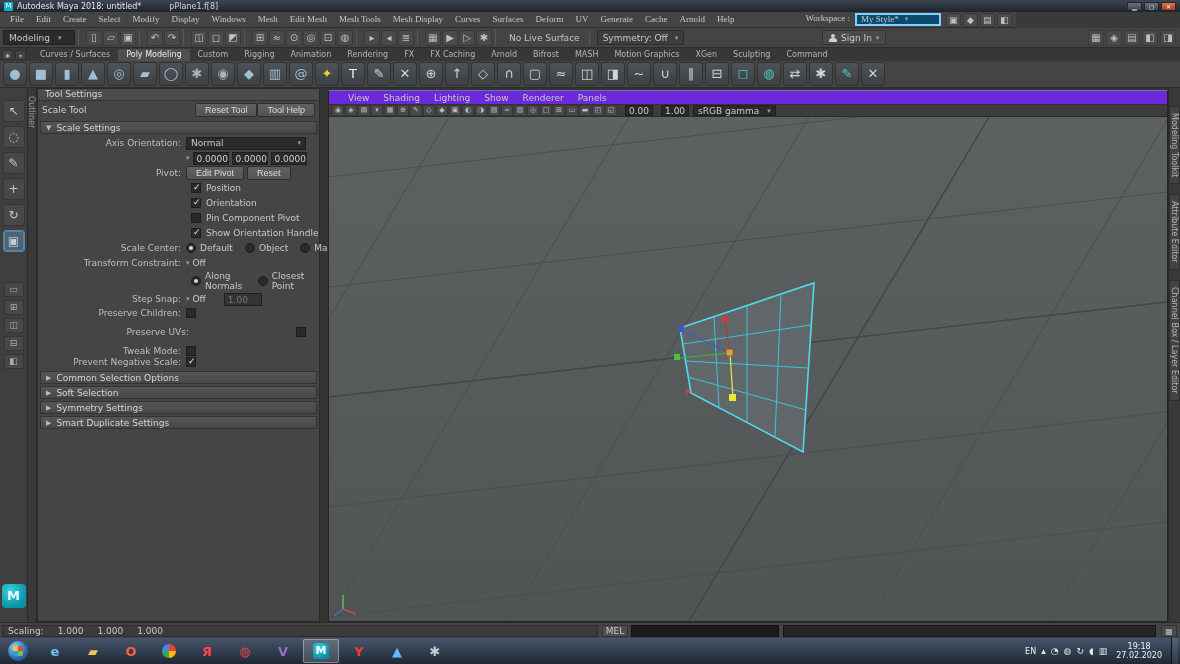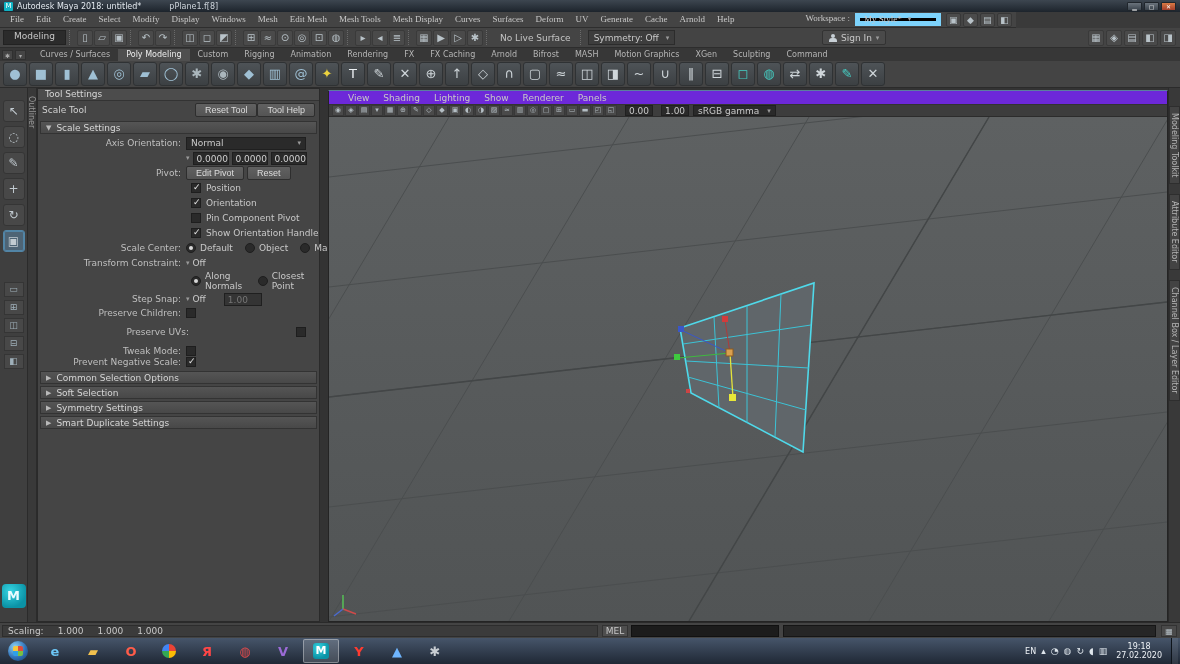--- a/index.html
+++ b/index.html
@@ -13,28 +13,28 @@
   .tb-doc{margin-left:28px;color:#cfd6dd;}
   .winbtns{margin-left:auto;display:flex;gap:2px;}
   .winbtn{width:15px;height:9px;background:linear-gradient(#6a737c,#3a434c);border:1px solid #20262c;color:#fff;font-size:6px;line-height:8px;text-align:center;border-radius:1px;}
   .winbtn[data-name="close-button"]{background:linear-gradient(#e08b4e,#b softly);background:linear-gradient(#d97a45,#a33d2a);}
 
   
   .menubar{position:absolute;left:0;top:12px;width:1016px;height:16px;background:#444;border-bottom:1px solid #2e2e2e;display:flex;align-items:center;padding:0 4px;font-family:Liberation Serif, serif;}
   .menu-items{display:flex;}
   .menu-item{padding:0 6px;line-height:15px;cursor:default;}
   .mb-right{margin-left:auto;display:flex;align-items:flex-start;gap:5px;}
-  .dd{background:#000000;border:5px solid #7dd3fc;height:13px;line-height:12px;padding:0 4px;display:flex;align-items:center;gap:6px;min-width:86px;}
+  .dd{background:#0c4a6e;border:2px solid #7dd3fc;height:13px;line-height:12px;padding:0 4px;display:flex;align-items:center;gap:6px;min-width:86px;}
   .arr{color:#9a9a9a;font-size:7px;}
   .iconrow{display:flex;gap:2px;}
   .icon16{width:15px;height:14px;background:#4b4b4b;border:1px solid #383838;color:#b8c2c8;font-size:9px;line-height:13px;text-align:center;border-radius:2px;}
 
   
   .statusline{position:absolute;left:0;top:28px;width:1180px;height:20px;background:#444;border-bottom:1px solid #2d2d2d;display:flex;align-items:center;padding:0 3px;}
-  .mode-dd{background:#2b2b2b;border:1px solid #222;height:15px;display:flex;align-items:center;gap:8px;padding:0 5px;width:63px;flex-direction:column;}
+  .mode-dd{background:#2b2b2b;border:1px solid #222;height:15px;display:flex;align-items:center;gap:8px;padding:0 5px;width:72px;}
   .sl-sep{width:5px;height:15px;border-left:1px dotted #6a6a6a;margin:0 3px;}
   .sl-group{display:flex;gap:1px;}
   .sl-icon{width:16px;height:16px;background:#4a4a4a;border:1px solid #3a3a3a;color:#b9c3c9;font-size:10px;line-height:14px;text-align:center;border-radius:2px;}
   .sl-text{margin:0 6px;color:#c4c4c4;}
   .sym-dd{background:#3d3d3d;border:1px solid #2c2c2c;height:15px;display:flex;align-items:center;gap:7px;padding:0 5px;}
   .signin{position:absolute;left:822px;display:flex;align-items:center;gap:4px;background:#4a4a4a;border:1px solid #333;height:15px;padding:0 6px;border-radius:2px;}
   .person{width:8px;height:8px;position:relative;}
   .person::before{content:"";position:absolute;left:2px;top:0;width:4px;height:4px;border-radius:50%;background:#c8d0d6;}
   .person::after{content:"";position:absolute;left:0;top:4px;width:8px;height:4px;border-radius:3px 3px 0 0;background:#c8d0d6;}
   .sl-right{position:absolute;right:4px;display:flex;gap:2px;}

